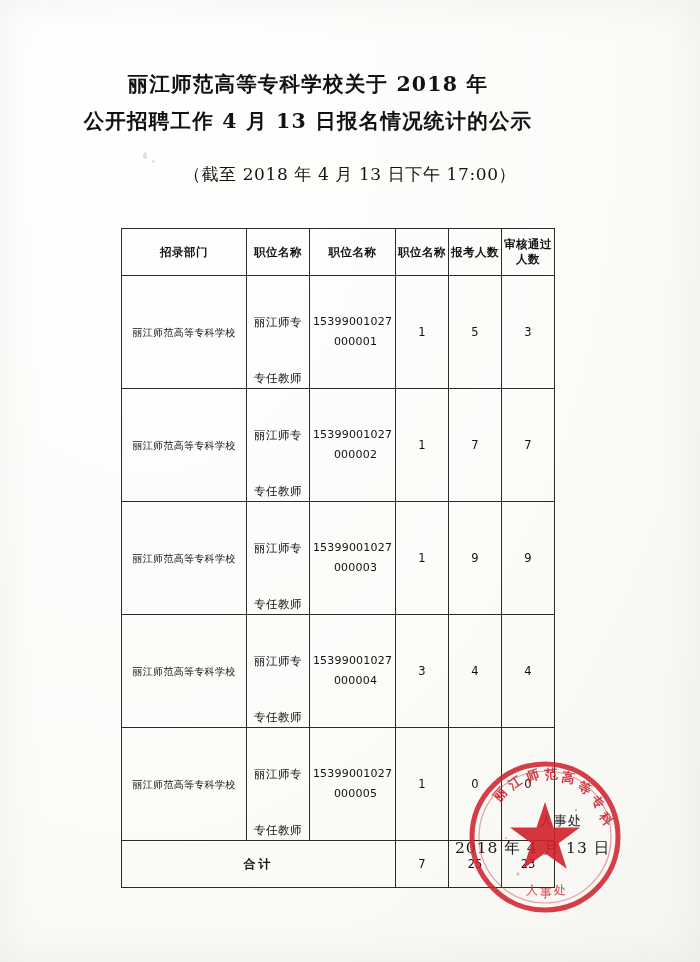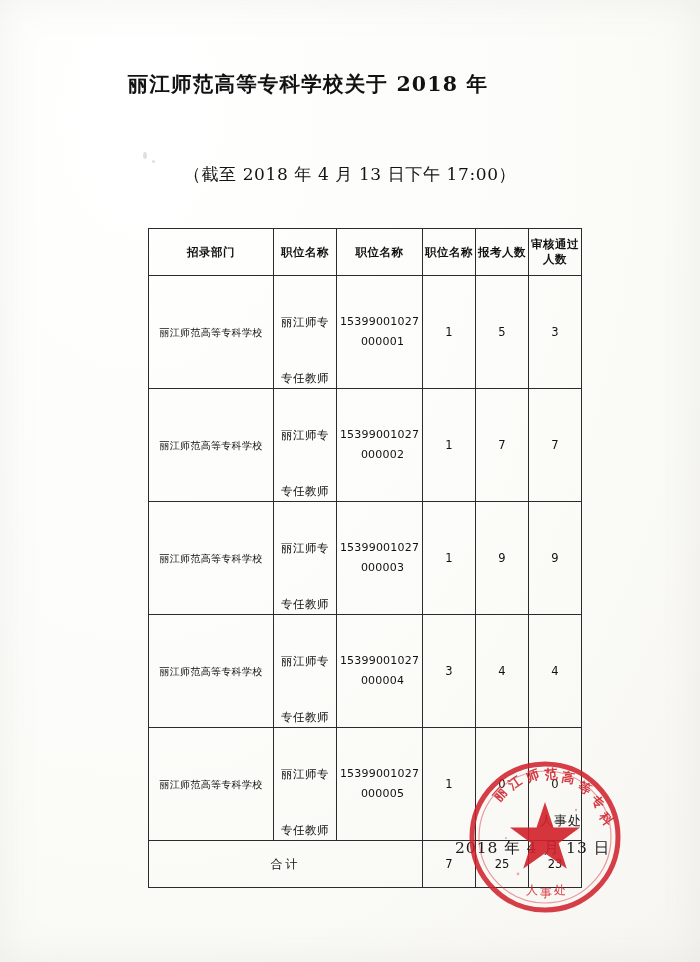--- a/index.html
+++ b/index.html
@@ -58,21 +58,21 @@
     width: 700px;
     text-align: center;
     font-family: "DejaVu Serif", serif;
     font-size: 17px;
     color: #14140f;
     letter-spacing: 0.6px;
   }
 
   .tbl-wrap {
     position: absolute;
-    left: 148px;
+    left: 121px;
     top: 228px;
     width: 427px;
   }
   table.stat {
     border-collapse: collapse;
     width: 427px;
     table-layout: fixed;
   }
   table.stat td, table.stat th {
     border: 1px solid #2b2b2b;
@@ -116,20 +116,21 @@
     line-height: 20px;
     letter-spacing: 0.2px;
     font-size: 11px;
   }
   .code-line.second {
     padding-left: 6px;
   }
   .total-label {
     letter-spacing: 3px;
     font-size: 12px;
+    font-weight: bold;
   }
 
   
   .seal {
     position: absolute;
     left: 466px;
     top: 758px;
     width: 158px;
     height: 158px;
     pointer-events: none;
@@ -169,20 +170,21 @@
 
 <div class="page">
   <div class="paper-tint"></div>
   <div class="edge-shade"></div>
 
   <div class="speck" style="left:143px; top:152px; width:4px; height:7px;"></div>
   <div class="speck" style="left:152px; top:160px; width:3px; height:3px;"></div>
 
   <div class="title-block">
     <div class="title-line">丽江师范高等专科学校关于 2018 年</div>
+    <div class="title-line">公开招聘工作 4 月 13 日报名情况统计的公示</div>
   </div>
 
   <div class="subtitle">（截至 2018 年 4 月 13 日下午 17:00）</div>
 
   <div class="tbl-wrap">
     <table class="stat">
       <thead>
         <tr>
           <td class="c-dept">招录部门</td>
           <td class="c-pos">职位名称</td>

